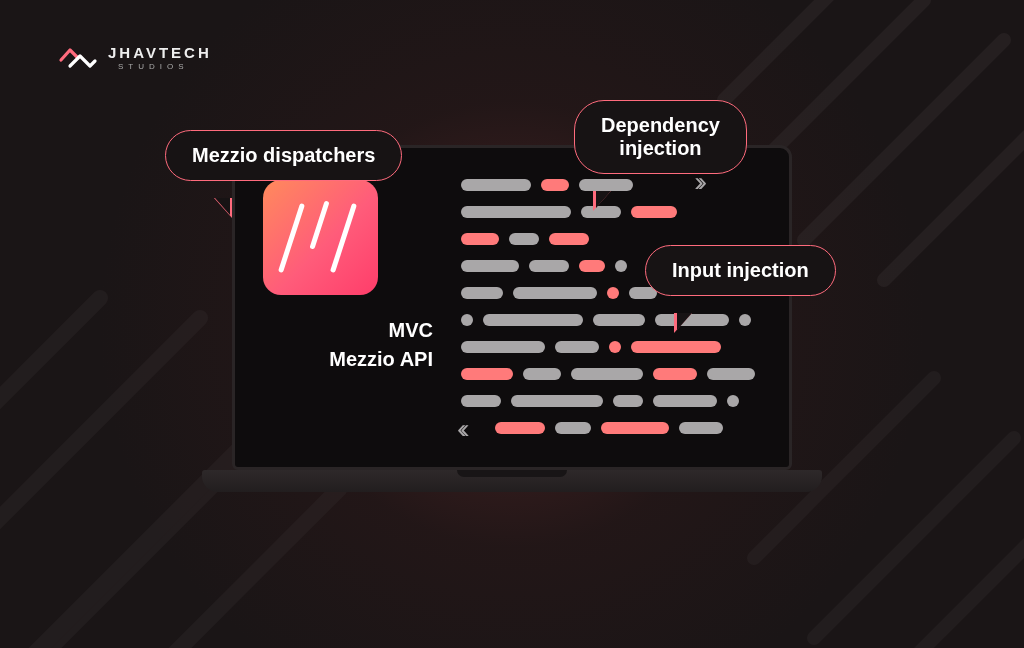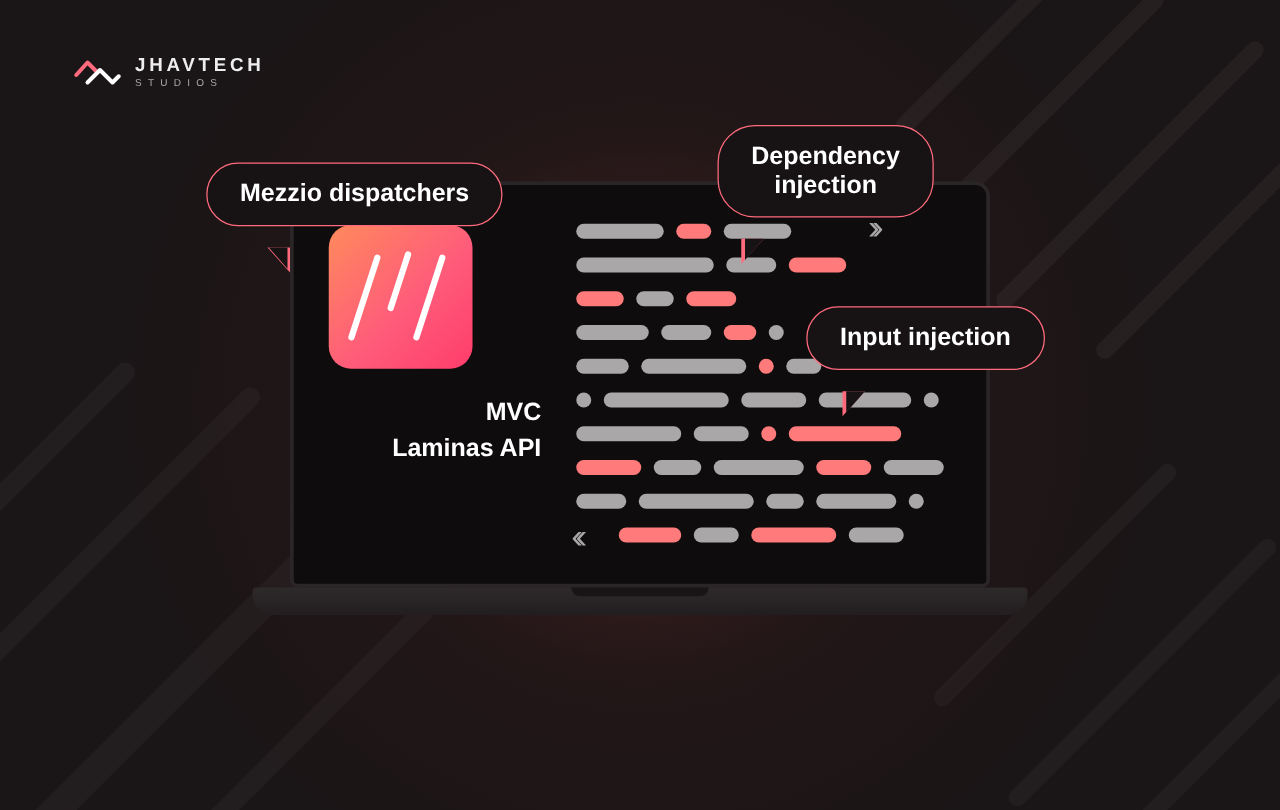--- a/index.html
+++ b/index.html
@@ -48,20 +48,21 @@
     font-size: 15px;
     font-weight: 600;
     letter-spacing: 3px;
     color: #eee;
   }
   .logo-sub {
     font-size: 8px;
     letter-spacing: 5px;
     color: #aaa;
     margin-top: 3px;
+    margin-left: 10px;
   }
 
   
   .laptop {
     position: absolute;
     top: 145px;
     left: 50%;
     transform: translateX(-50%);
     width: 560px;
   }
@@ -276,21 +277,21 @@
   <div class="laptop-screen">
 
     <div class="screen-left">
       <div class="app-icon">
         <div class="slash" style="width:5px; height:72px; left:26px; top:22px; transform:rotate(18deg);"></div>
         <div class="slash" style="width:5px; height:50px; left:54px; top:20px; transform:rotate(18deg);"></div>
         <div class="slash" style="width:5px; height:72px; left:78px; top:22px; transform:rotate(18deg);"></div>
       </div>
       <div class="feature-list">
         <span>MVC</span>
-        <span>Laminas API</span>
+        <span>Mezzio API</span>
       </div>
     </div>
 
     <div class="screen-right">
       <span class="chev" style="top:-6px; right:60px;">››</span>
       <span class="chev" style="bottom:-2px; left:-4px;">‹‹</span>
 
       <div class="code-row">
         <div class="blk c-g" style="width:70px;"></div>
         <div class="blk c-r" style="width:28px;"></div>

